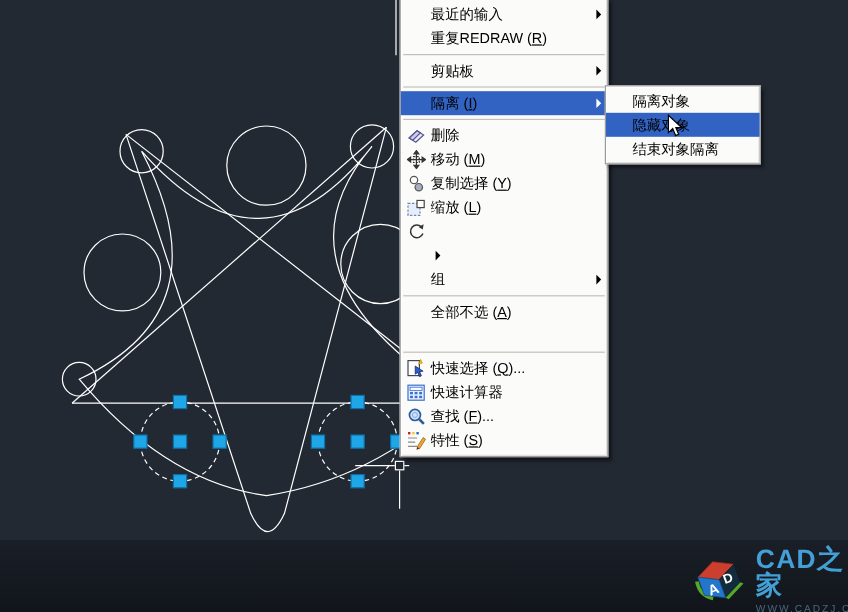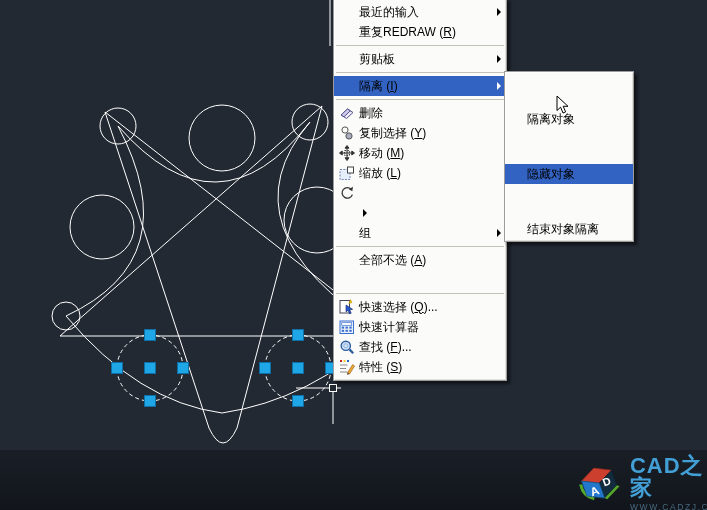--- a/index.html
+++ b/index.html
@@ -28,21 +28,21 @@
   #sub-menu{left:504px;top:71px;width:128px;padding:2px 0;z-index:20;}
   .menu-item{height:20px;display:flex;align-items:center;padding:0 2px;white-space:nowrap;cursor:default;}
   .menu-item.hl{background:#3263c3;}
   .mi-icon{flex:0 0 21px;height:17px;display:flex;align-items:center;justify-content:center;}
   .mi-label{flex:1;padding-left:2px;overflow:hidden;}
   .mi-arrow{flex:0 0 10px;display:flex;justify-content:flex-end;padding-right:3px;}
   .tri{width:0;height:0;border-top:4px solid transparent;border-bottom:4px solid transparent;border-left:4px solid #000;}
   .hl .tri{border-left-color:#fff;}
   .menu-sep{height:7px;position:relative;}
   .menu-sep::after{content:"";position:absolute;left:2px;right:2px;top:3px;border-top:1px solid #c3c0b8;}
-  #sub-menu .menu-item{padding:0;margin-top:35px;}
+  #sub-menu .menu-item{padding:0;}
   #sub-menu .mi-label{padding-left:22px;}
   
   #mouse-cursor{position:absolute;left:556px;top:95px;z-index:40;}
 </style>
 </head>
 <body>
 
 <svg id="drawing" width="707" height="510" viewBox="0 0 707 510">
 
   <g stroke="#ffffff" fill="none" stroke-width="1">
@@ -147,42 +147,42 @@
           <path d="M2 9 L8.5 3 L14 6.5 L7.5 12.5 Z" fill="#eceafb" stroke="#55558c"></path>
           <path d="M2 9 L5 10.8 L11.3 4.8 L8.5 3 Z" fill="#cfc9ef" stroke="#55558c"></path>
         </svg>
       </span>
       <span class="mi-label">删除</span>
       <span class="mi-arrow"></span>
     </div>
     <div class="menu-item">
       <span class="mi-icon">
         <svg width="16" height="16" viewBox="0 0 16 16">
-          <circle cx="6" cy="5" r="3.1" fill="none" stroke="#555"></circle>
-          <circle cx="10" cy="11" r="3.1" fill="#a8adbf" stroke="#555"></circle>
-        </svg>
-      </span>
-      <span class="mi-label">复制选择 (<u>Y</u>)</span>
-      <span class="mi-arrow"></span>
-    </div>
-    <div class="menu-item">
-      <span class="mi-icon">
-        <svg width="16" height="16" viewBox="0 0 16 16">
           <g stroke="#333" fill="#333" stroke-width="1">
             <line x1="8" y1="3" x2="8" y2="13"></line>
             <line x1="3" y1="8" x2="13" y2="8"></line>
             <path d="M8 0.5 L10 3.2 L6 3.2 Z"></path>
             <path d="M8 15.5 L10 12.8 L6 12.8 Z"></path>
             <path d="M0.5 8 L3.2 6 L3.2 10 Z"></path>
             <path d="M15.5 8 L12.8 6 L12.8 10 Z"></path>
           </g>
           <rect x="5.6" y="5.6" width="4.8" height="4.8" fill="none" stroke="#333" stroke-dasharray="1.6 1.1"></rect>
         </svg>
       </span>
       <span class="mi-label">移动 (<u>M</u>)</span>
+      <span class="mi-arrow"></span>
+    </div>
+    <div class="menu-item">
+      <span class="mi-icon">
+        <svg width="16" height="16" viewBox="0 0 16 16">
+          <circle cx="6" cy="5" r="3.1" fill="none" stroke="#555"></circle>
+          <circle cx="10" cy="11" r="3.1" fill="#a8adbf" stroke="#555"></circle>
+        </svg>
+      </span>
+      <span class="mi-label">复制选择 (<u>Y</u>)</span>
       <span class="mi-arrow"></span>
     </div>
     <div class="menu-item">
       <span class="mi-icon">
         <svg width="16" height="15" viewBox="0 0 16 15">
           <rect x="1" y="3.5" width="10" height="10" fill="#e7eefb" stroke="#6f86b0" stroke-dasharray="2 1.3"></rect>
           <rect x="8.5" y="1" width="6" height="6" fill="#ffffff" stroke="#444"></rect>
         </svg>
       </span>
       <span class="mi-label">缩放 (<u>L</u>)</span>

